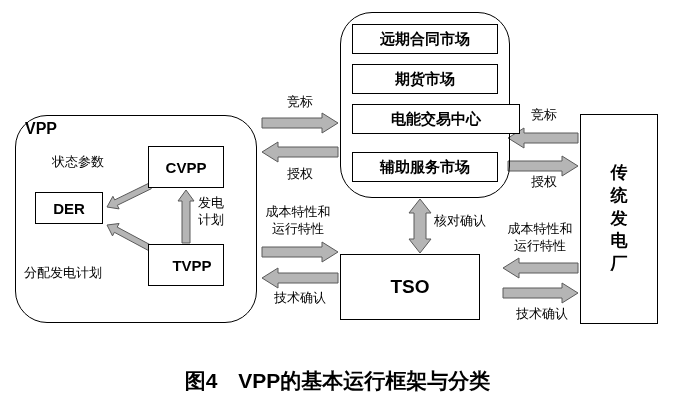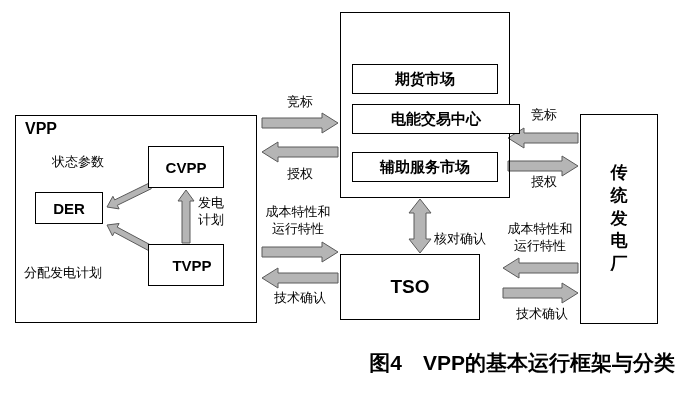--- a/index.html
+++ b/index.html
@@ -8,26 +8,26 @@
     font-family:"Liberation Sans","DejaVu Sans",sans-serif;color:#000;
     overflow:hidden;
   }
   .arrows{position:absolute;left:0;top:0;width:675px;height:400px;}
   .arrows polygon{fill:#b5b5b5;stroke:#5a5a5a;stroke-width:1;}
   .box{
     position:absolute;border:1.6px solid #000;background:#ffffff;
     display:flex;align-items:center;justify-content:center;
     font-weight:bold;font-size:15px;box-sizing:border-box;
   }
-  .container-box{background:transparent;justify-content:flex-start;align-items:flex-start;}
+  .container-box{background:transparent;justify-content:flex-start;align-items:flex-start;border-radius:32px;}
   .vpp-title{position:absolute;left:9px;top:4px;font-weight:bold;font-size:16px;}
   .lbl{position:absolute;font-size:13px;line-height:17px;text-align:center;white-space:nowrap;}
   .vtext{width:1.1em;word-break:break-all;line-height:1.35;font-size:17px;text-align:center;}
   .caption{
-    position:absolute;left:0;top:349px;width:675px;text-align:right;
+    position:absolute;left:0;top:367px;width:675px;text-align:center;
     font-weight:bold;font-size:21px;font-family:"Liberation Sans","DejaVu Sans",sans-serif;
   }
 </style>
 </head>
 <body>
 
 <div class="canvas">
 
   <svg class="arrows" width="675" height="400" viewBox="0 0 675 400">
     <polygon points="262,118 322,118 322,113 338,123 322,133 322,128 262,128"></polygon>
@@ -50,37 +50,38 @@
   <div class="box" style="left:35px;top:192px;width:68px;height:32px;">DER</div>
   <div class="box" style="left:148px;top:146px;width:76px;height:42px;">CVPP</div>
   <div class="box" style="left:148px;top:244px;width:76px;height:42px;padding-left:12px;">TVPP</div>
 
   <div class="lbl" style="left:52px;top:153px;">状态参数</div>
   <div class="lbl" style="left:198px;top:194px;">发电</div>
   <div class="lbl" style="left:198px;top:211px;">计划</div>
   <div class="lbl" style="left:24px;top:264px;">分配发电计划</div>
 
   <div class="box container-box" style="left:340px;top:12px;width:170px;height:186px;"></div>
+  <div class="box" style="left:352px;top:24px;width:146px;height:30px;">远期合同市场</div>
   <div class="box" style="left:352px;top:64px;width:146px;height:30px;">期货市场</div>
   <div class="box" style="left:352px;top:104px;width:168px;height:30px;">电能交易中心</div>
   <div class="box" style="left:352px;top:152px;width:146px;height:30px;">辅助服务市场</div>
 
   <div class="box" style="left:340px;top:254px;width:140px;height:66px;font-size:19px;">TSO</div>
 
   <div class="box" style="left:580px;top:114px;width:78px;height:210px;">
     <span class="vtext">传统发电厂</span>
   </div>
 
   <div class="lbl" style="left:268px;top:93px;width:64px;">竞标</div>
   <div class="lbl" style="left:268px;top:165px;width:64px;">授权</div>
 
   <div class="lbl" style="left:512px;top:106px;width:64px;">竞标</div>
   <div class="lbl" style="left:512px;top:173px;width:64px;">授权</div>
 
-  <div class="lbl" style="left:434px;top:230px;text-align:left;">核对确认</div>
+  <div class="lbl" style="left:434px;top:212px;text-align:left;">核对确认</div>
 
   <div class="lbl" style="left:258px;top:203px;width:80px;">成本特性和</div>
   <div class="lbl" style="left:258px;top:220px;width:80px;">运行特性</div>
   <div class="lbl" style="left:262px;top:289px;width:76px;">技术确认</div>
 
   <div class="lbl" style="left:498px;top:220px;width:84px;">成本特性和</div>
   <div class="lbl" style="left:498px;top:237px;width:84px;">运行特性</div>
   <div class="lbl" style="left:502px;top:305px;width:80px;">技术确认</div>
 
   <div class="caption">图4　VPP的基本运行框架与分类</div>

